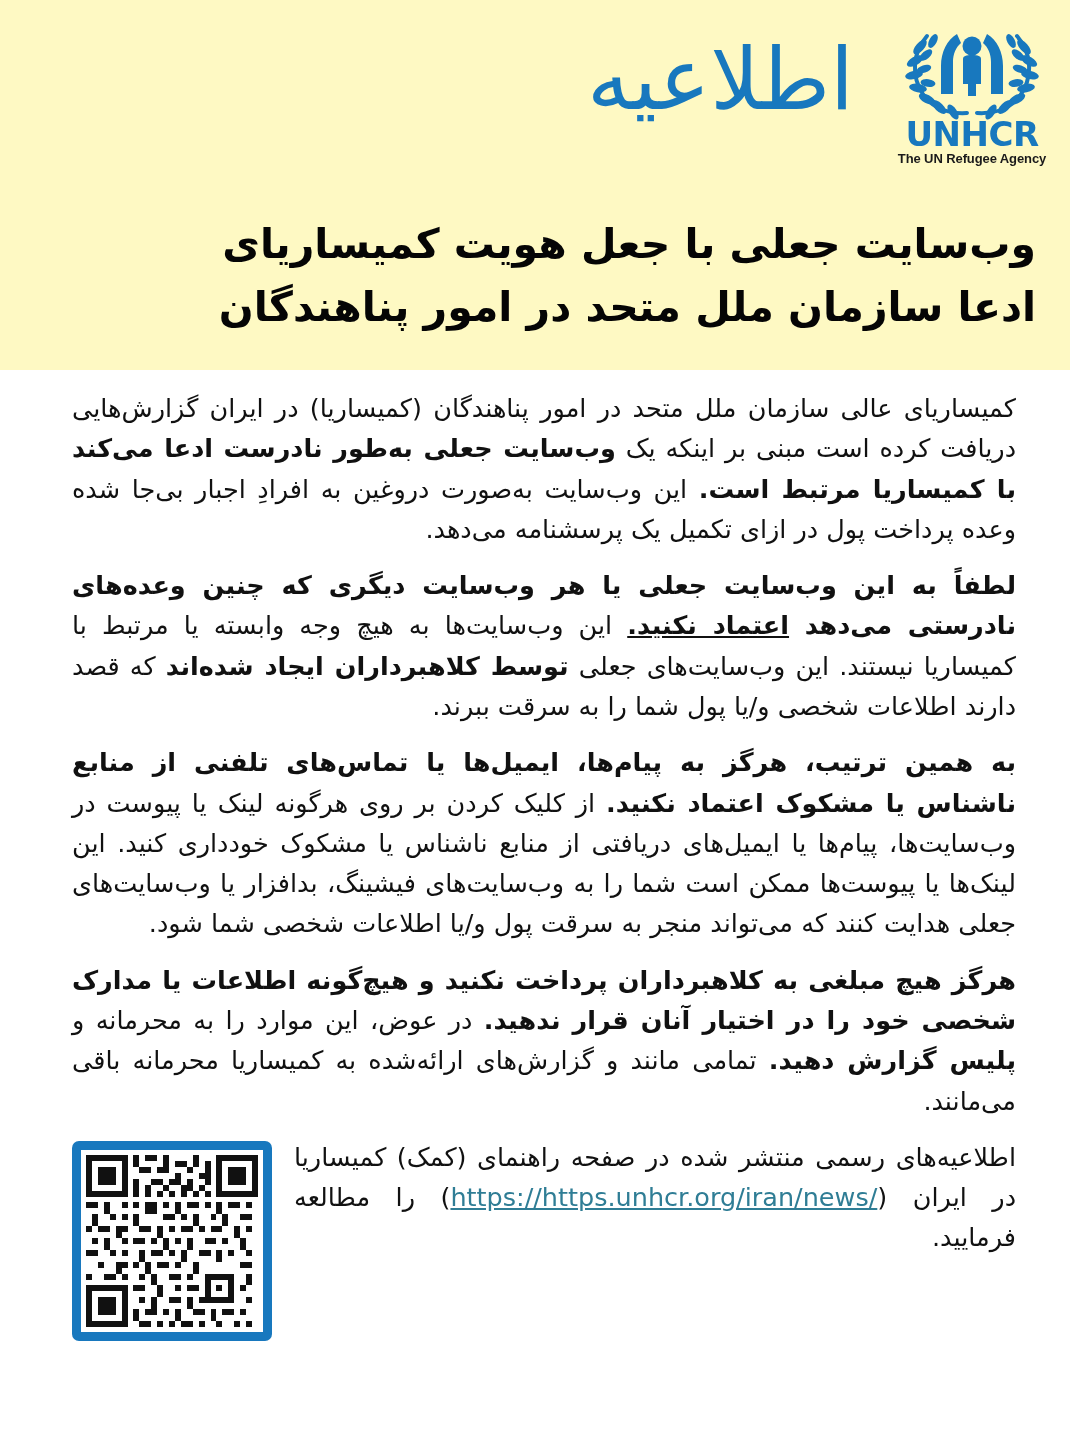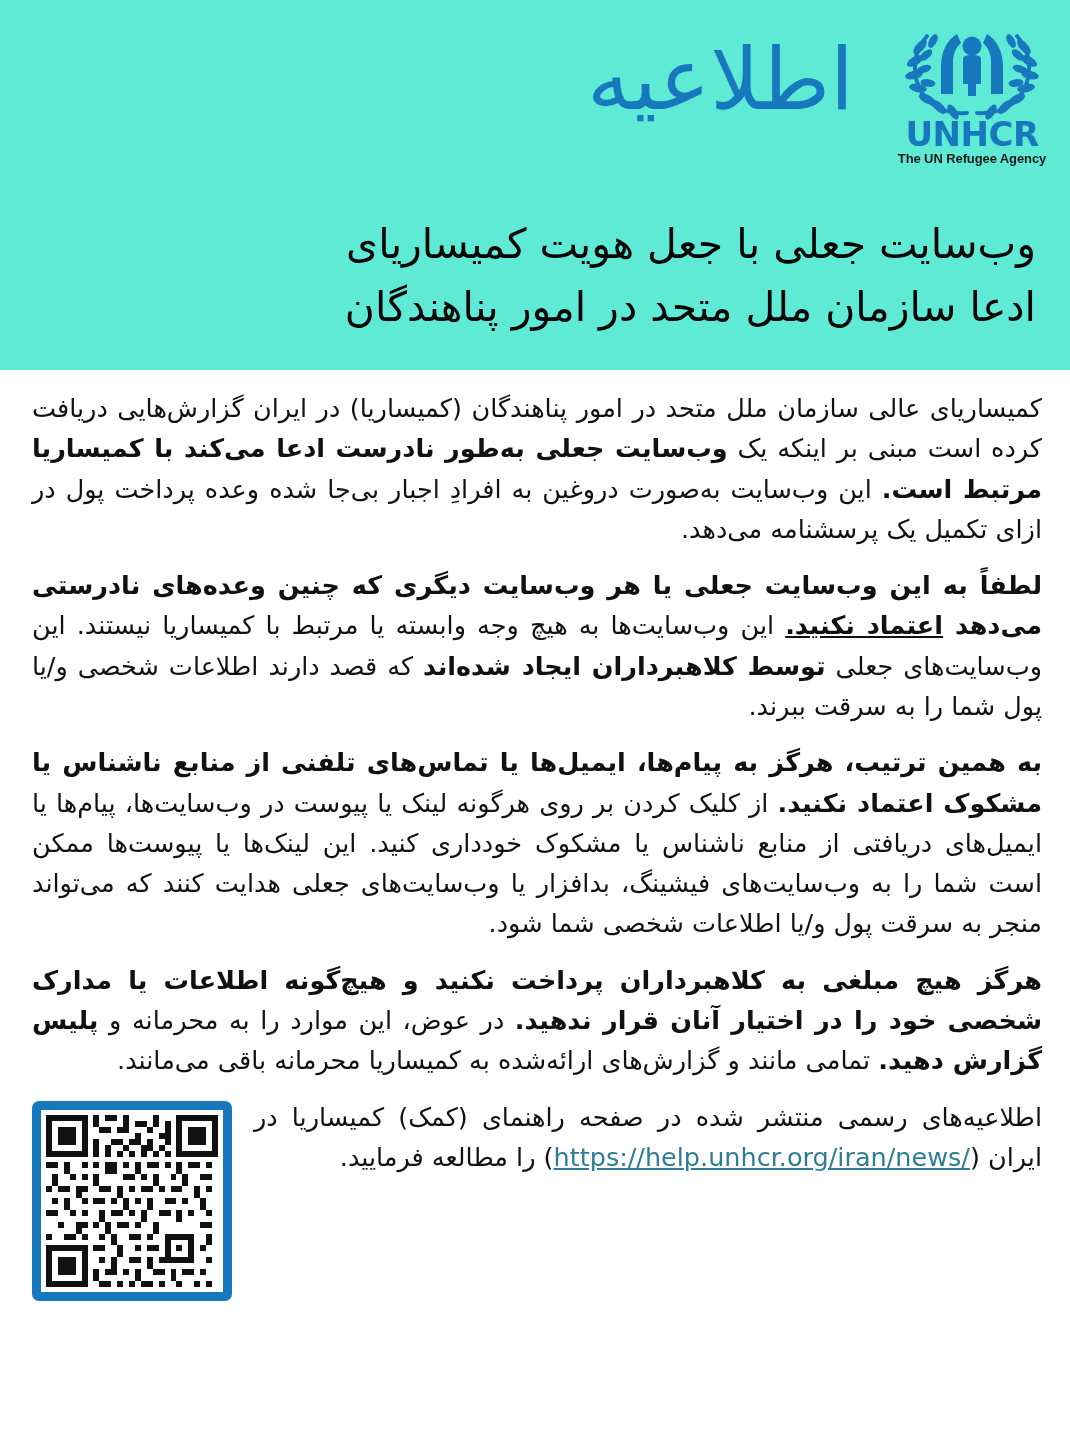--- a/index.html
+++ b/index.html
@@ -10,21 +10,21 @@
   body {
     width: 1070px;
     height: 1429px;
     font-family: "DejaVu Sans", "Liberation Sans", sans-serif;
     overflow: hidden;
     position: relative;
   }
 
   
   .banner {
-    background: #5eead4;
+    background: #fef9c3;
     width: 1070px;
     height: 370px;
     position: relative;
     box-sizing: border-box;
     overflow: hidden;
   }
 
   .banner-top {
     position: relative;
     height: 188px;
@@ -77,30 +77,31 @@
     white-space: nowrap;
   }
 
   
   .headline {
     position: absolute;
     top: 186px;
     right: 34px;
     left: 34px;
     font-size: 41px;
-    font-weight: normal;
+    font-weight: bold;
     color: #050505;
     line-height: 1.52;
     text-align: right;
   }
 
   
   .body-wrap {
-    padding: 18px 28px 0 32px;
+    padding: 18px 54px 0 32px;
     box-sizing: border-box;
+    margin-left: 40px;
   }
 
   p.para {
     margin: 0 0 16px 0;
     font-size: 25.5px;
     line-height: 1.58;
     color: #111111;
     text-align: justify;
     text-align-last: right;
     letter-spacing: 0;
@@ -376,17 +377,17 @@
             <rect x="19" y="28" width="1" height="1"></rect>
               <rect x="22" y="28" width="1" height="1"></rect>
             <rect x="25" y="28" width="1" height="1"></rect>
               <rect x="27" y="28" width="1" height="1"></rect>
           </g>
         </svg>
       </div>
     </div>
 
 
-    <p class="para"><span>اطلاعیه‌های رسمی منتشر شده در صفحه راهنمای (کمک) کمیساریا در ایران (</span><a class="link" href="#">https://help.unhcr.org/iran/news/</a><span>) را مطالعه فرمایید.</span></p>
+    <p class="para"><span>اطلاعیه‌های رسمی منتشر شده در صفحه راهنمای (کمک) کمیساریا در ایران (</span><a class="link" href="#">https://https.unhcr.org/iran/news/</a><span>) را مطالعه فرمایید.</span></p>
 
     <div class="clearer"></div>
   </div>
 </main>
 
 </body></html>

